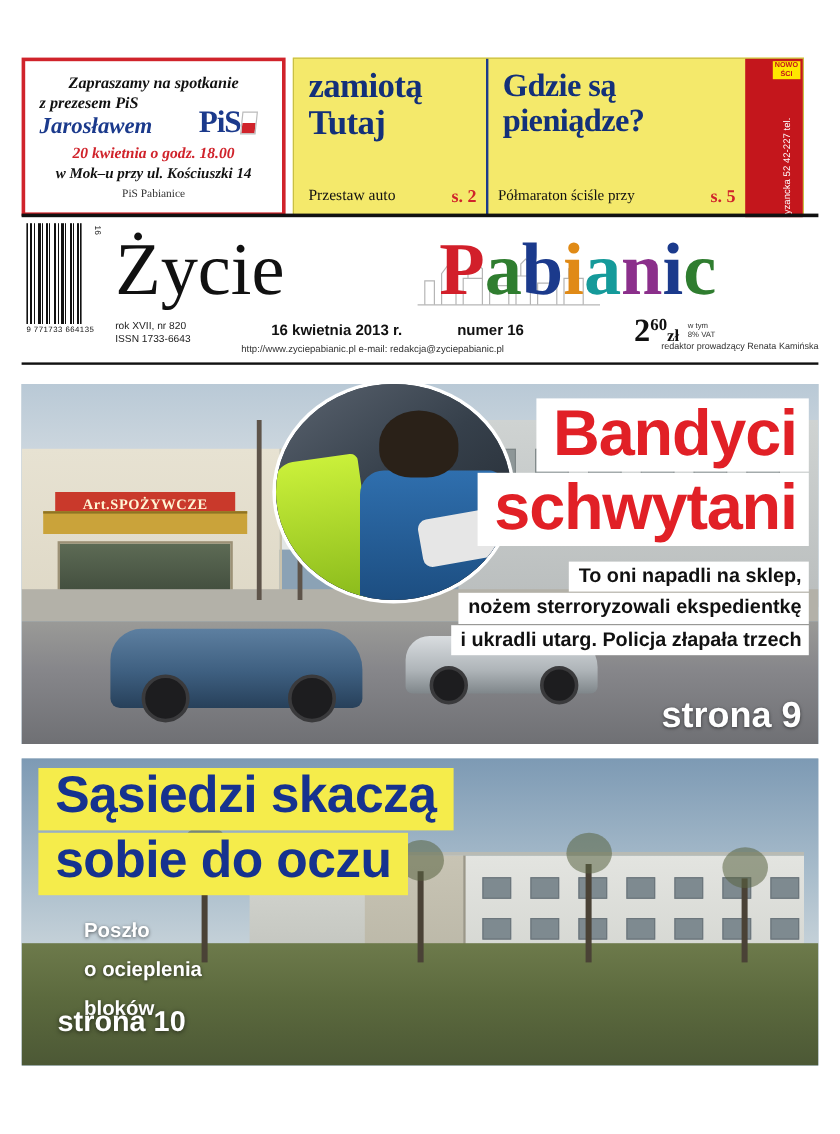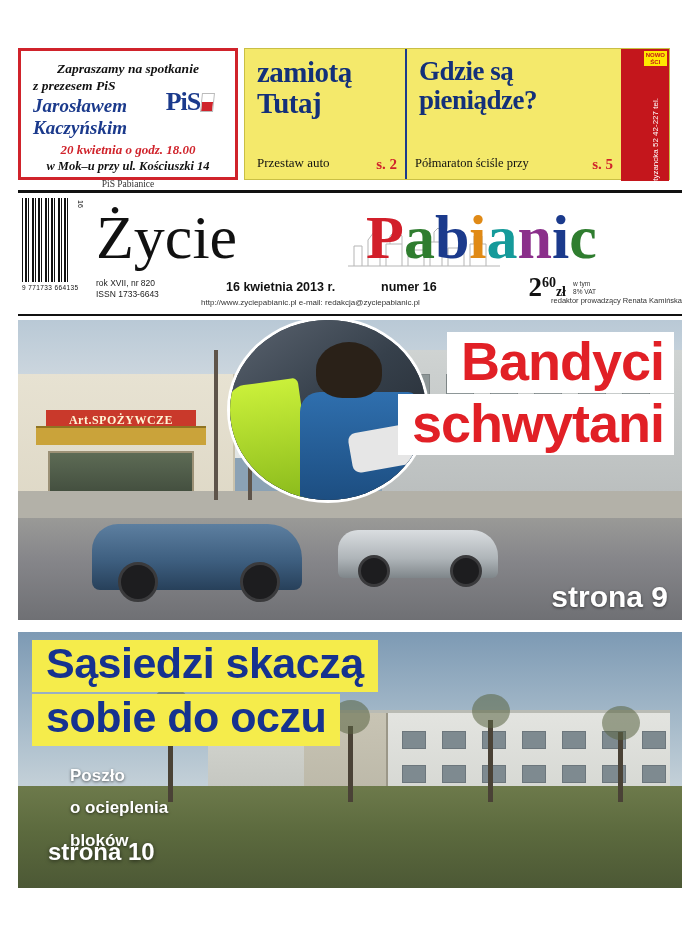--- a/index.html
+++ b/index.html
@@ -209,21 +209,21 @@
     font-weight: bold;
     padding: 1px 2px;
     line-height: 1.1;
     text-align: center;
   }
 
   
   .masthead {
     position: absolute;
     left: 0;
-    top: 190px;
+    top: 178px;
     width: 644px;
     height: 128px;
   }
   .rule-top {
     position: absolute;
     left: 18px;
     top: 0;
     width: 664px;
     height: 3px;
     background: #111;
@@ -648,21 +648,20 @@
 <body>
 
 <div class="page">
 
   <div class="top-strip">
 
     <div class="pis-ad">
       <div class="pis-l1">Zapraszamy na spotkanie</div>
       <div class="pis-l2">z prezesem PiS</div>
       <div class="pis-name">Jarosławem</div>
-      <div class="pis-name">Kaczyńskim</div>
       <div class="pis-time">20 kwietnia o godz. 18.00</div>
       <div class="pis-place">w Mok–u przy ul. Kościuszki 14</div>
       <div class="pis-foot">PiS Pabianice</div>
       <div class="pis-logo">
         <span>PiS</span><span class="flag"></span>
       </div>
     </div>
 
     <div class="teaser">
       <div class="teaser-col left">
@@ -781,20 +780,25 @@
       <div class="ic-bg"></div>
       <div class="vest"></div>
       <div class="shirt"></div>
       <div class="head"></div>
       <div class="arm"></div>
     </div>
 
     <div class="hl-bandyci">Bandyci</div>
     <div class="hl-schwytani">schwytani</div>
 
+    <div class="deck">
+      <div>To oni napadli na sklep,</div><br>
+      <div>nożem sterroryzowali ekspedientkę</div><br>
+      <div>i ukradli utarg. Policja złapała trzech</div>
+    </div>
 
     <div class="page-ref-1">strona 9</div>
   </div>
 
   <div class="story2">
     <div class="s2-sky"></div>
     <div class="s2-block">
       <div class="scaffold"></div>
       <div class="win" style="left:112px; top:18px;"></div>
       <div class="win" style="left:152px; top:18px;"></div>

